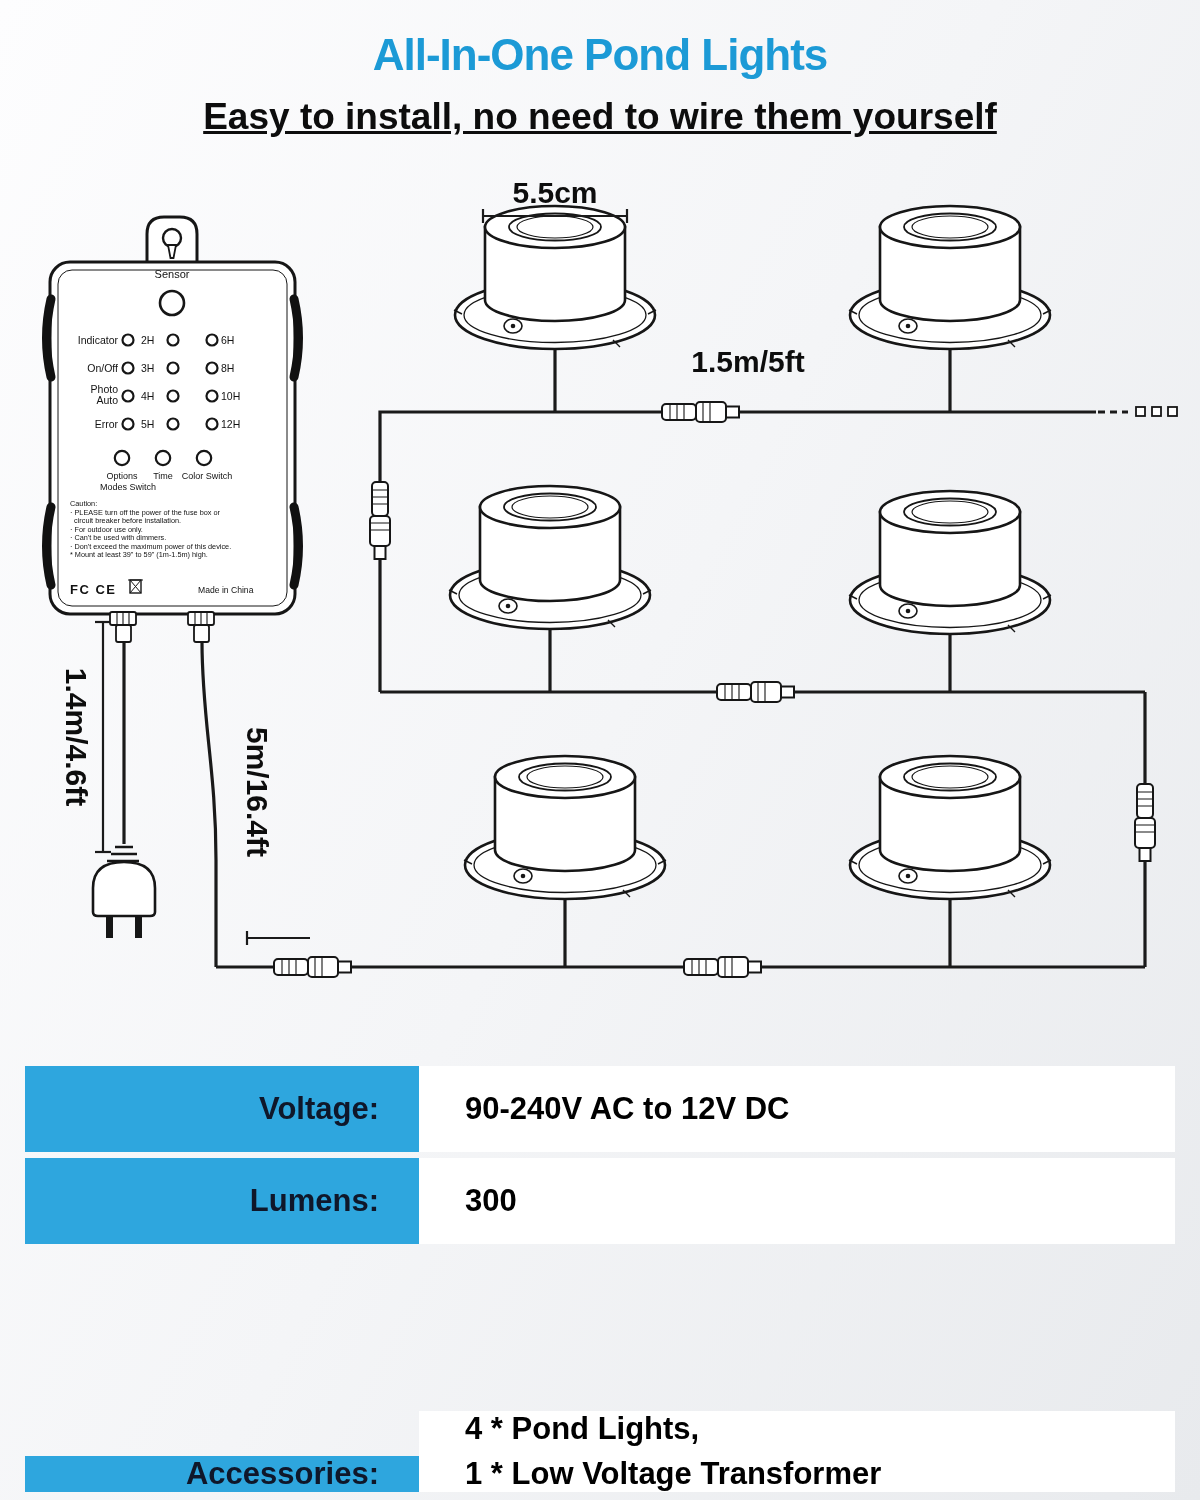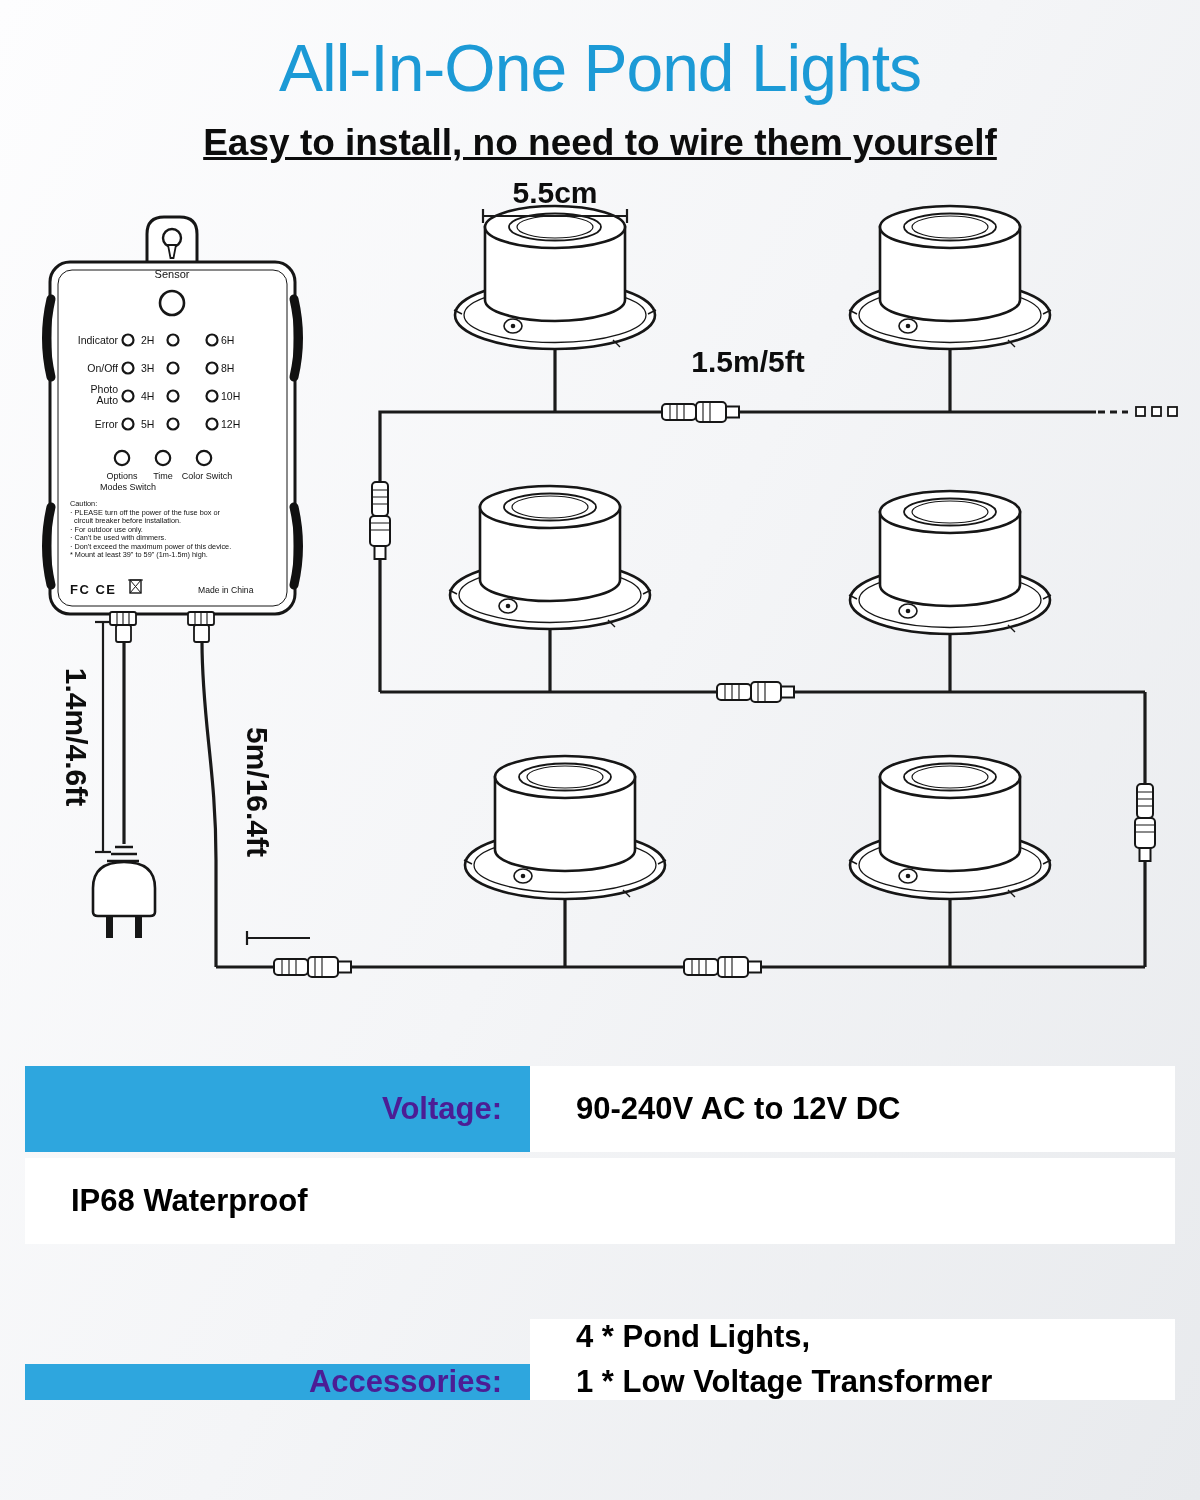--- a/index.html
+++ b/index.html
@@ -3,21 +3,21 @@
 <meta charset="utf-8">
 <style>
   * { margin:0; padding:0; box-sizing:border-box; }
   html,body { width:1200px; height:1500px; }
   body {
     font-family:"Liberation Sans", sans-serif;
     background:linear-gradient(118deg,#fdfdfe 0%,#f4f5f7 50%,#e8eaed 100%);
     position:relative; overflow:hidden;
   }
   .header { position:absolute; top:30px; left:0; width:1200px; text-align:center; }
-  .title { font-size:66px; font-weight:400; color:var(--accent,#1c9ad6); letter-spacing:-1px; }
+  .title { font-size:44px; font-weight:700; color:var(--accent,#1c9ad6); letter-spacing:-1px; }
   .subtitle { margin-top:16px; font-size:37px; font-weight:700; color:#0d0d0d;text-decoration:underline; }
 
   svg.diagram { position:absolute; top:175px; left:0; }
   svg text { font-family:"Liberation Sans", sans-serif; fill:#121212; }
   .wire { stroke:#1a1a1a; stroke-width:3.2; fill:none; }
   .dim-line { stroke:#1a1a1a; stroke-width:2.2; fill:none; }
   .dim-text { font-size:30px; font-weight:600; fill:#0d0d0d; }
   .grip { fill:none; stroke:#111; stroke-width:9; stroke-linecap:round; }
   .led { fill:#fff; stroke:#161616; stroke-width:2.2; }
   .outline2 { fill:#fff; stroke:#161616; stroke-width:1.8; }
@@ -25,23 +25,23 @@
   .ct-lab { font-size:10.5px; }
   .ct-btn { font-size:9px; }
   .ct-xs { font-size:7.3px; }
   .ct-cert { font-size:13px; font-weight:700; letter-spacing:1.5px; }
   .ct-made { font-size:8.6px; }
 
   .specs { position:absolute; top:1066px; left:25px; width:1150px; }
   .spec-row { display:flex; margin-bottom:6px; }
   .h86 { height:86px; } .h150 { height:150px;align-items:flex-end; }
   .spec-label {
-    width:505px; background:var(--table-blue,#2ea6de); color:#4c1d95;
+    width:394px; background:var(--table-blue,#2ea6de); color:#0f172a;
     font-size:31px; font-weight:700;
-    display:flex; align-items:center; justify-content:flex-end; padding-right:28px;
+    display:flex; align-items:center; justify-content:flex-end; padding-right:40px;
   }
   .spec-value {
     flex:1; background:#ffffff; color:#000;
     font-size:31px; font-weight:600;
     display:flex; flex-direction:column; justify-content:center; padding-left:46px; gap:9px;
   }
 </style>
 </head>
 <body>
 
@@ -215,23 +215,26 @@
 </svg>
 
 <div class="specs">
   <div class="spec-row h86">
     <div class="spec-label">Voltage:</div>
     <div class="spec-value">
       <div>90-240V AC to 12V DC</div>
     </div>
   </div>
   <div class="spec-row h86">
+    <div class="spec-label">Lumens:</div>
     <div class="spec-value">
-      <div>IP68 Waterproof</div>
+      <div>300</div>
     </div>
+  </div>
+  <div class="spec-row h86">
   </div>
   <div class="spec-row h150">
     <div class="spec-label">Accessories:</div>
     <div class="spec-value">
       <div>4 * Pond Lights,</div>
       <div>1 * Low Voltage Transformer</div>
     </div>
   </div>
 </div>
 

